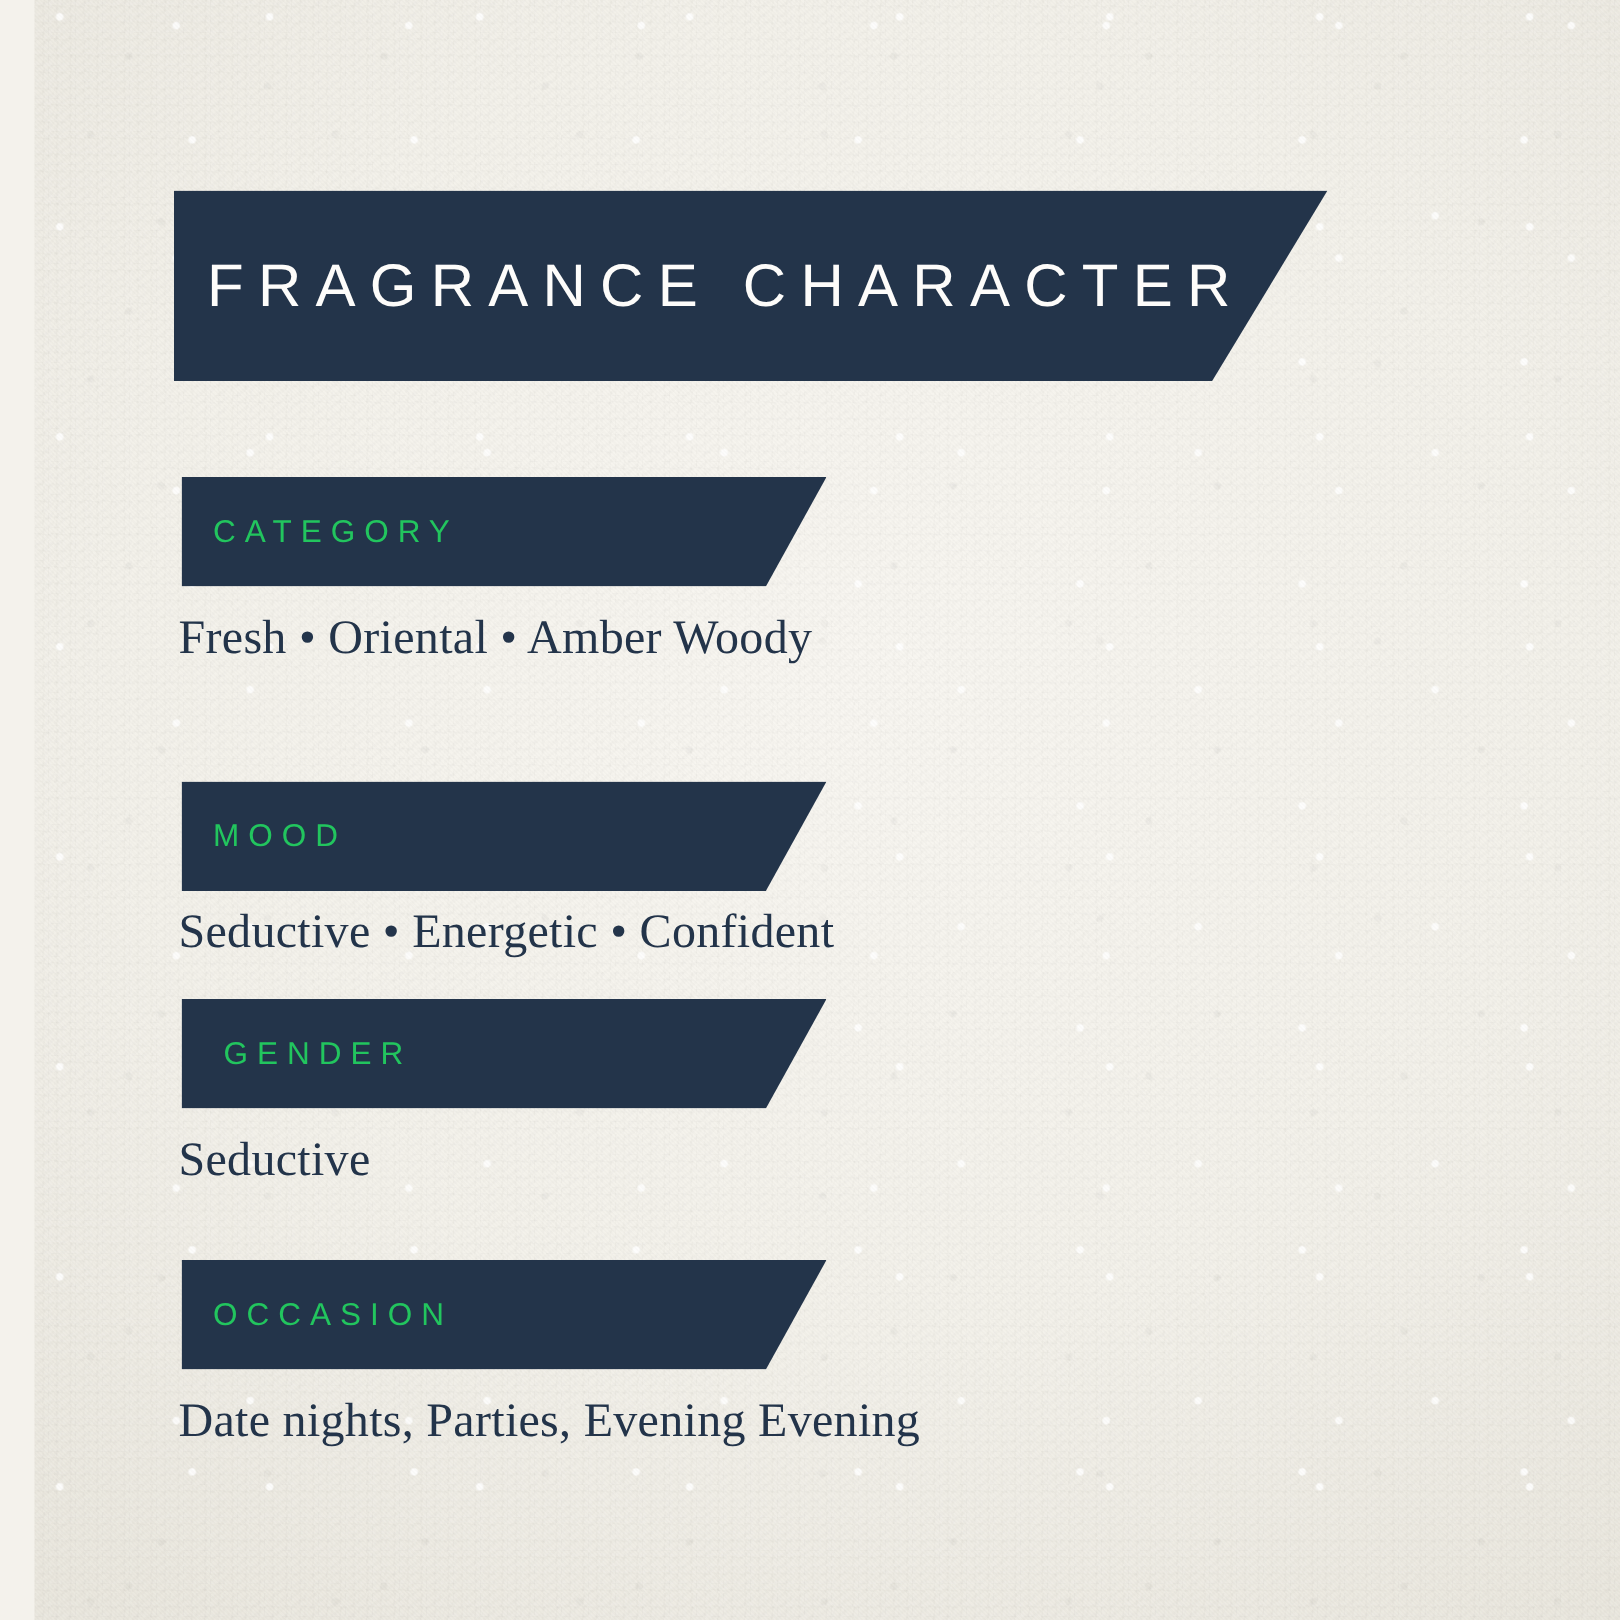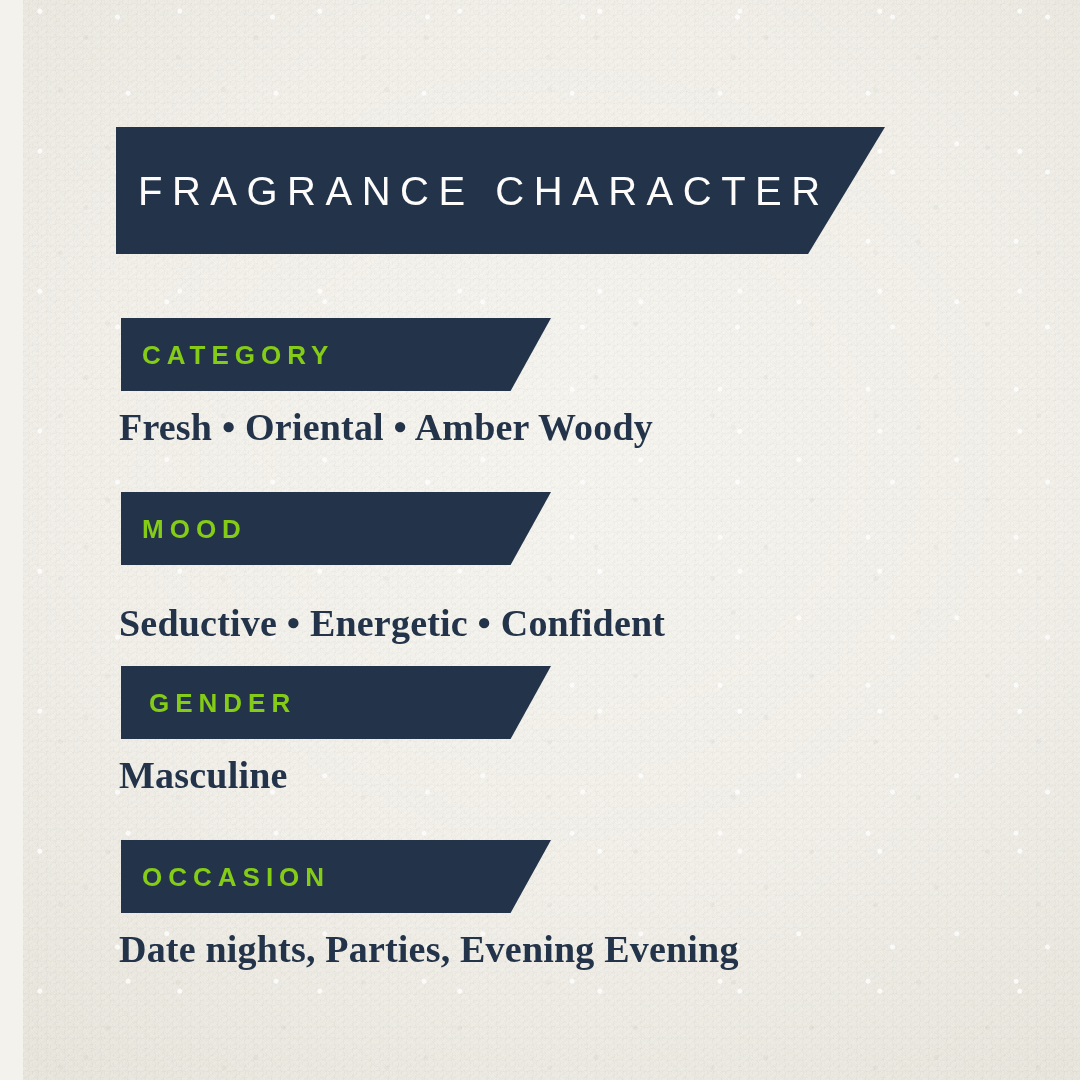--- a/index.html
+++ b/index.html
@@ -86,42 +86,42 @@
 
   
   .banner-label {
     left: 98px;
     width: 430px;
     height: 73px;
     padding-left: 21px;
     clip-path: polygon(0 0, 100% 0, 90.6% 100%, 0 100%);
   }
   .label-text {
-    color: #84cc16;
+    color: #22c55e;
     font-family: "Liberation Sans", sans-serif;
-    font-size: 26px;
-    font-weight: 700;
+    font-size: 21px;
+    font-weight: 400;
     letter-spacing: 6px;
     line-height: 1;
     white-space: nowrap;
   }
 
   .banner-category { top: 318px; }
-  .banner-mood     { top: 492px; }
+  .banner-mood     { top: 521px; }
   .banner-gender   { top: 666px; padding-left: 28px; }
   .banner-occasion { top: 840px; text-align: center; }
 
   
   .value {
     position: absolute;
     left: 96px;
     color: #23344a;
     font-family: "Liberation Serif", serif;
-    font-weight: bold;
-    font-size: 38px;
+    font-weight: normal;
+    font-size: 32px;
     letter-spacing: .2px;
     line-height: 1;
     white-space: nowrap;
   }
   .value-category { top: 408px; }
   .value-mood     { top: 604px; }
   .value-gender   { top: 756px; }
   .value-occasion { top: 930px; }
 </style>
 </head>
@@ -140,21 +140,21 @@
     <div class="value value-category">Fresh • Oriental • Amber Woody</div>
 
     <div class="banner banner-label banner-mood">
       <span class="label-text">MOOD</span>
     </div>
     <div class="value value-mood">Seductive • Energetic • Confident</div>
 
     <div class="banner banner-label banner-gender">
       <span class="label-text">GENDER</span>
     </div>
-    <div class="value value-gender">Masculine</div>
+    <div class="value value-gender">Seductive</div>
 
     <div class="banner banner-label banner-occasion">
       <span class="label-text">OCCASION</span>
     </div>
     <div class="value value-occasion">Date nights, Parties, Evening Evening</div>
 
   </div>
 </div>
 
 </body></html>

